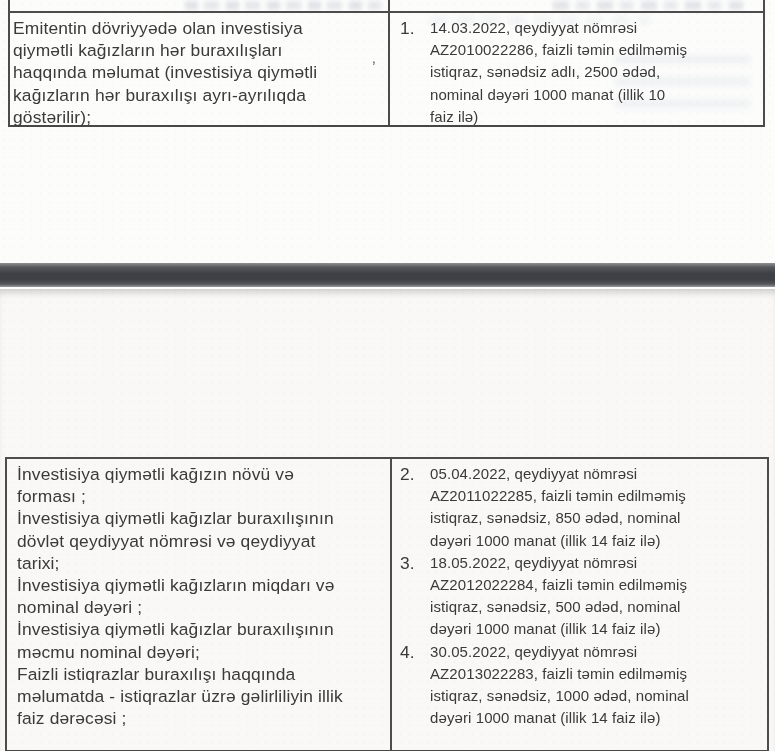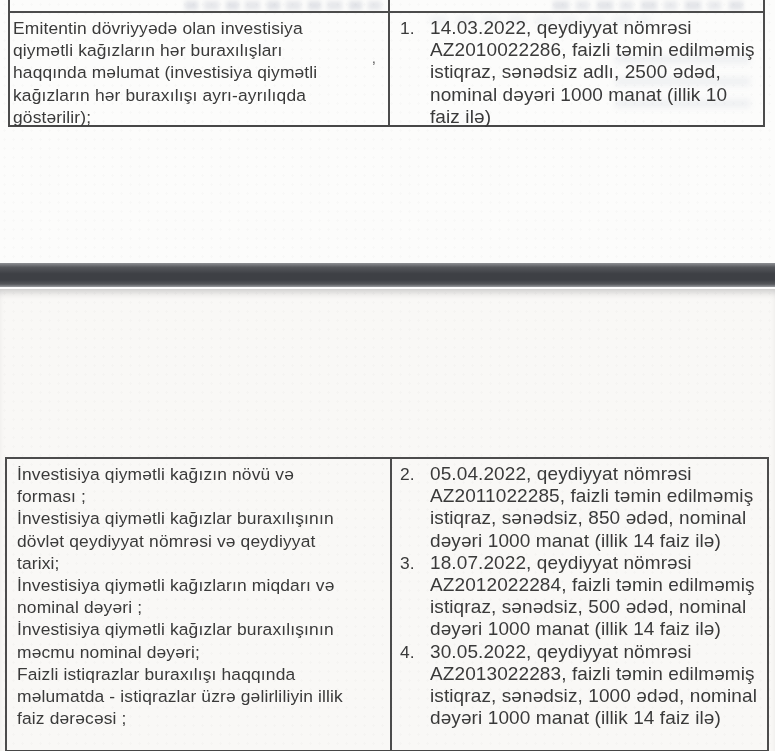--- a/index.html
+++ b/index.html
@@ -105,21 +105,21 @@
   }
   .num {
     flex: 0 0 30px;
     font-size: 17.4px;
     line-height: 22.2px;
     color: #3a3a3a;
   }
   .litext {
     flex: 1;
     white-space: pre-line;
-    font-size: 19px;
+    font-size: 15px;
     line-height: 22.2px;
     letter-spacing: 0.1px;
     color: #3a3a3a;
   }
 
   
   .ghost {
     position: absolute;
     filter: blur(2px);
     opacity: 0.55;
@@ -214,21 +214,21 @@
         <div class="cell right">
           <div class="li">
             <span class="num">2.</span>
             <div class="litext">05.04.2022, qeydiyyat nömrəsi
 AZ2011022285, faizli təmin edilməmiş
 istiqraz, sənədsiz, 850 ədəd, nominal
 dəyəri 1000 manat (illik 14 faiz ilə)</div>
           </div>
           <div class="li">
             <span class="num">3.</span>
-            <div class="litext">18.07.2022, qeydiyyat nömrəsi
+            <div class="litext">18.05.2022, qeydiyyat nömrəsi
 AZ2012022284, faizli təmin edilməmiş
 istiqraz, sənədsiz, 500 ədəd, nominal
 dəyəri 1000 manat (illik 14 faiz ilə)</div>
           </div>
           <div class="li">
             <span class="num">4.</span>
             <div class="litext">30.05.2022, qeydiyyat nömrəsi
 AZ2013022283, faizli təmin edilməmiş
 istiqraz, sənədsiz, 1000 ədəd, nominal
 dəyəri 1000 manat (illik 14 faiz ilə)</div>

